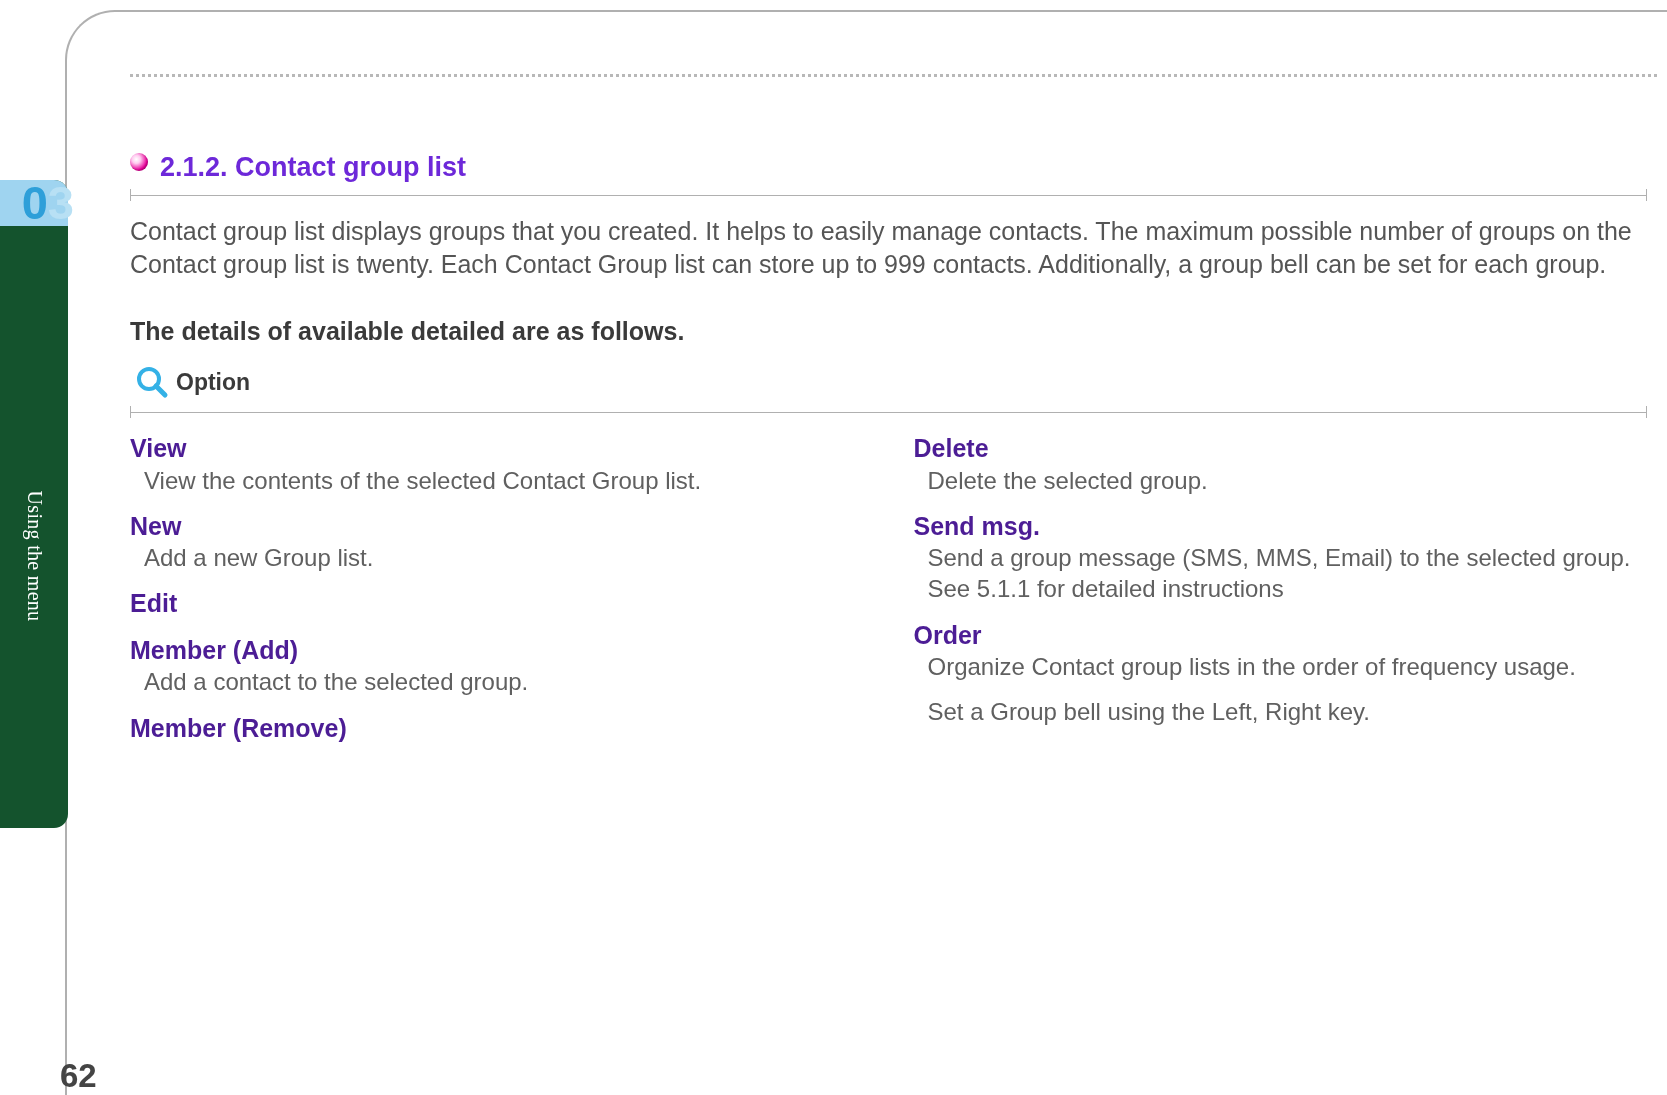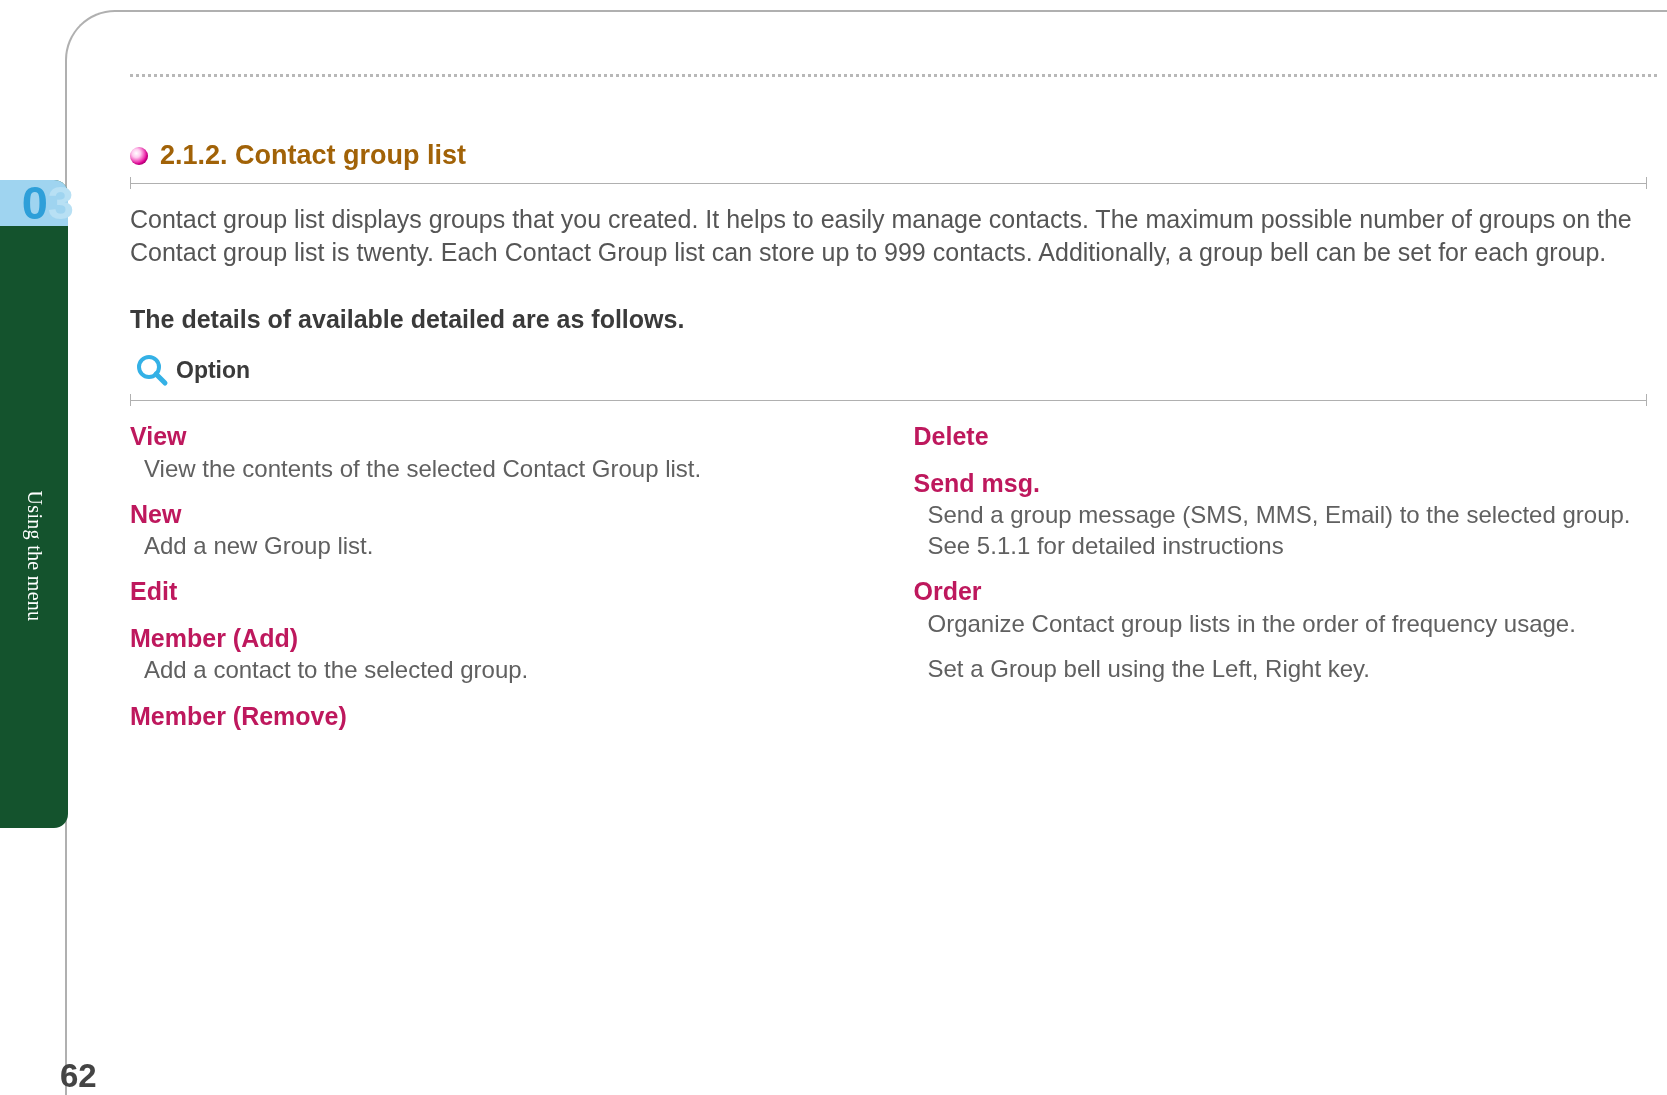--- a/index.html
+++ b/index.html
@@ -117,21 +117,22 @@
     width: 18px;
     height: 18px;
     border-radius: 50%;
     background: radial-gradient(circle at 35% 35%, #ffffff 0%, #ffccf0 25%, #e80099 65%, #a00070 100%);
     flex: none;
     box-shadow: inset -1px -1px 2px rgba(0,0,0,0.2);
   }
   .section-heading {
     font-size: 27px;
     font-weight: bold;
-    color: #a16207;
+    color: #6d28d9;
+    margin-top: 12px;
   }
 
   
   .hbar {
     position: relative;
     height: 12px;
     margin: 6px 0 14px 0;
   }
   .hbar::before {
     content: "";
@@ -186,21 +187,21 @@
     gap: 50px;
     margin-top: 14px;
   }
   .options-col {
     flex: 1 1 0;
   }
   .opt-block {
     margin-bottom: 14px;
   }
   .opt-title {
-    color: #be185d;
+    color: #4c1d95;
     font-size: 25px;
     font-weight: bold;
     line-height: 1.3;
   }
   .opt-desc {
     color: #606060;
     font-size: 24px;
     line-height: 1.3;
     padding-left: 14px;
     white-space: pre-line;
@@ -266,20 +267,21 @@
         <div class="opt-desc">Add a contact to the selected group.</div>
       </div>
       <div class="opt-block">
         <div class="opt-title">Member (Remove)</div>
       </div>
     </div>
 
     <div class="options-col">
       <div class="opt-block">
         <div class="opt-title">Delete</div>
+        <div class="opt-desc">Delete the selected group.</div>
       </div>
       <div class="opt-block">
         <div class="opt-title">Send msg.</div>
         <div class="opt-desc">Send a group message (SMS, MMS, Email) to the selected group.
 See 5.1.1 for detailed instructions</div>
       </div>
       <div class="opt-block">
         <div class="opt-title">Order</div>
         <div class="opt-desc">Organize Contact group lists in the order of frequency usage.</div>
       </div>

